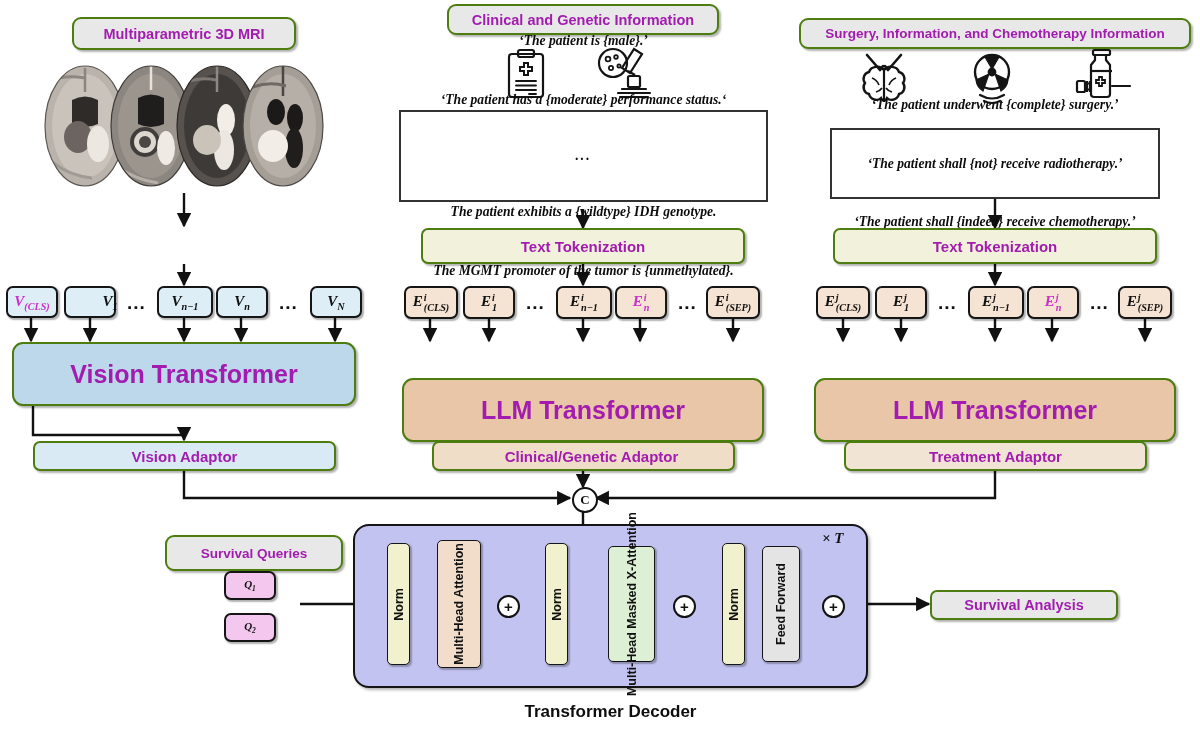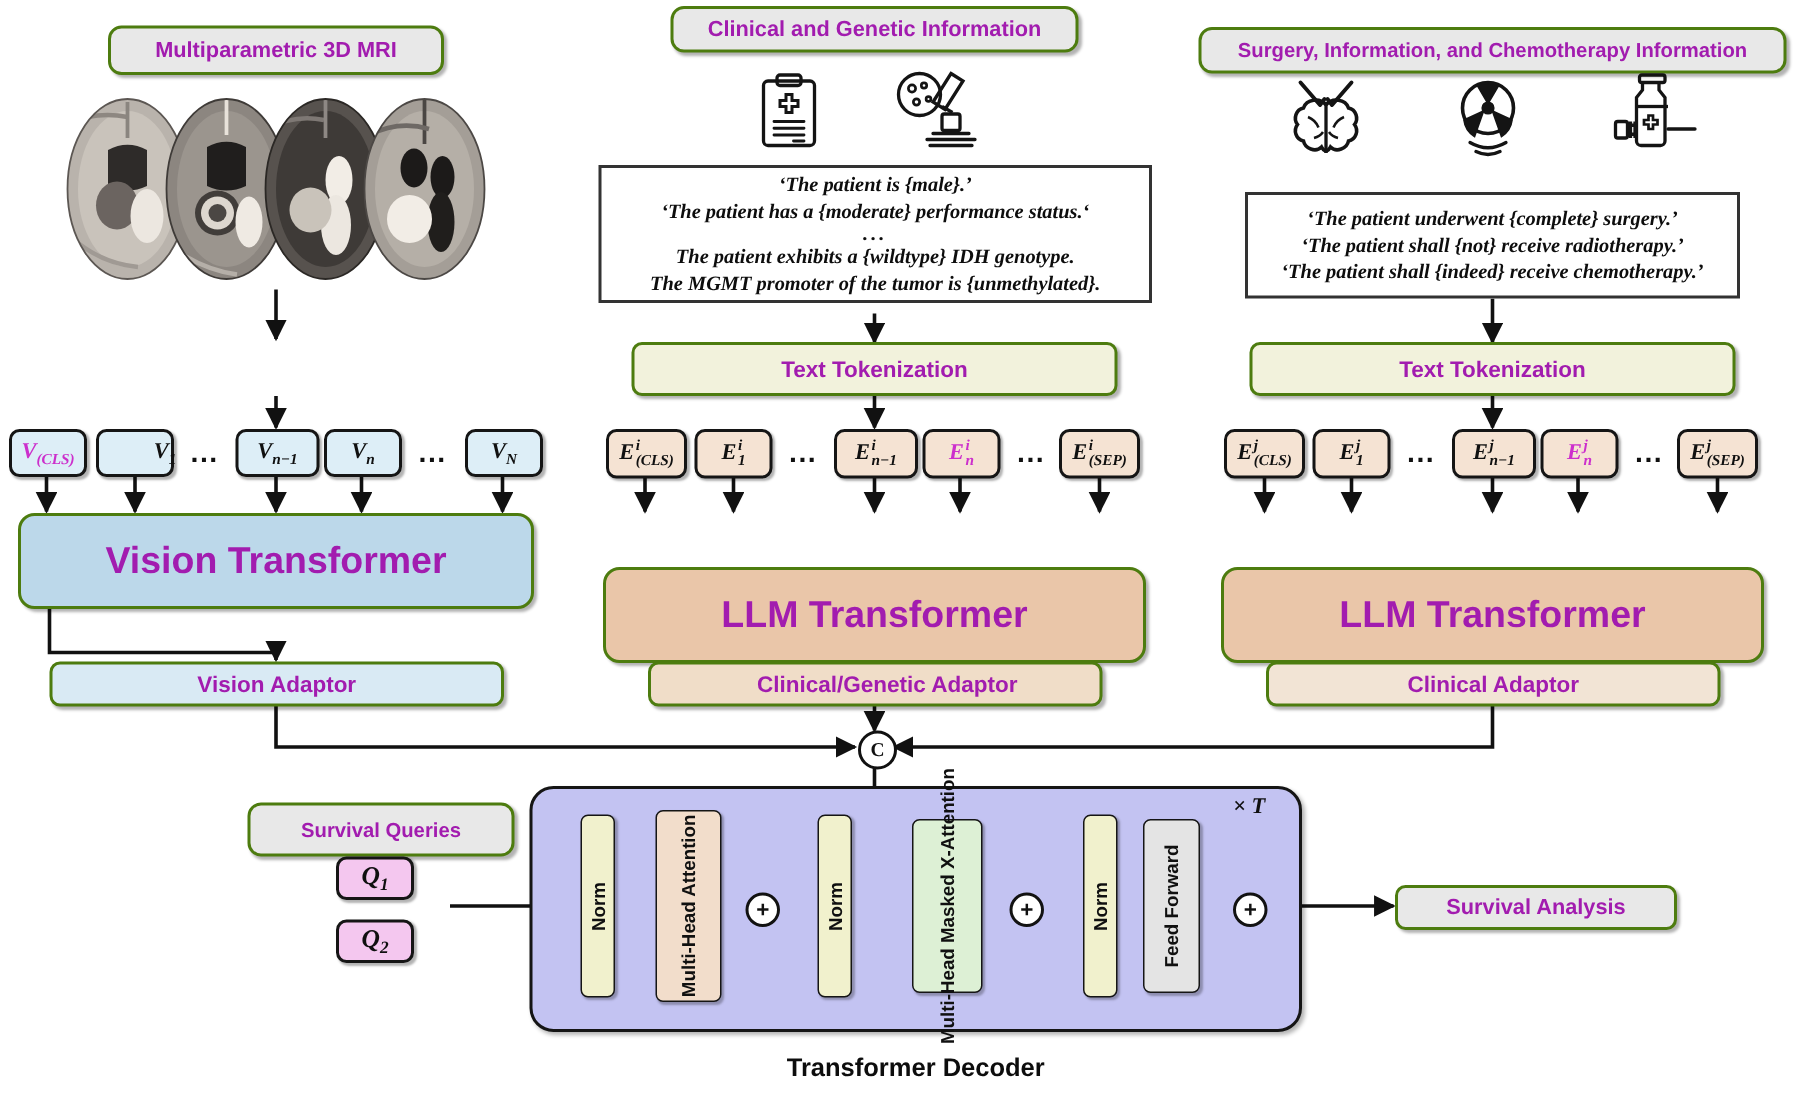--- a/index.html
+++ b/index.html
@@ -22,33 +22,33 @@
   .adpt-t{background:#f2e4d5;}
   .outbox{background:#e8e8e8;font-size:14.5px;border-radius:7px;}
 
   
   .chip{position:absolute;box-sizing:border-box;display:flex;align-items:center;justify-content:center;
         border:2px solid #151515;border-radius:7px;font-family:"Liberation Serif",serif;
         font-style:italic;font-weight:bold;font-size:15px;color:#101010;
         box-shadow:1.5px 1.5px 1.5px rgba(0,0,0,.30);}
   .chip-v{background:#ddeef7;}
   .chip-e{background:#f5e3d3;}
-  .chip-q{background:#f4c7ef;font-size:17px;}
+  .chip-q{background:#f4c7ef;font-size:11px;}
   .hl{color:#cc2fcc;}
   .chip sub,.chip sup{font-size:.68em;font-style:italic;}
   .chip .stack{display:inline-flex;flex-direction:column;line-height:.95;vertical-align:middle;
                font-size:.68em;margin-left:1px;}
 
   .ell{position:absolute;font-size:19px;font-weight:bold;color:#101010;letter-spacing:1px;}
 
   
   .panel{position:absolute;box-sizing:border-box;border:2px solid #333;background:#fff;
          display:flex;flex-direction:column;align-items:center;justify-content:center;
          font-family:"Liberation Serif",serif;font-style:italic;font-weight:bold;
-         font-size:13.6px;color:#0d0d0d;line-height:1.32;padding:18px 7px;}
+         font-size:13.6px;color:#0d0d0d;line-height:1.32;padding:18px 7px;gap:41px;}
   .panel div{white-space:nowrap;}
   .panel .dots{letter-spacing:2px;line-height:.7;padding:1px 0 2px;}
 
   
   .decoder{position:absolute;box-sizing:border-box;background:#c3c3f2;border:2px solid #151515;
            border-radius:16px;box-shadow:2px 2px 3px rgba(0,0,0,.30);}
   .vbox{position:absolute;box-sizing:border-box;border:1.6px solid #151515;border-radius:5px;
         display:flex;align-items:center;justify-content:center;
         box-shadow:1.5px 1.5px 1.5px rgba(0,0,0,.28);}
   .vbox span{writing-mode:vertical-rl;text-orientation:mixed;transform:rotate(180deg);
@@ -419,21 +419,21 @@
   <div class="ell" style="left:1090px;top:292px;">...</div>
   <div class="chip chip-e" style="left:1118px;top:286px;width:54px;height:33px;">
     <span>E<span class="stack">
           <i>j</i>
           <span>(SEP)</span>
         </span></span>
   </div>
 
   <div class="box llm" style="left:814px;top:342px;width:362px;height:64px;">LLM Transformer</div>
 
-  <div class="box proc adpt-t" style="left:844px;top:441px;width:303px;height:30px;">Clinical Adaptor</div>
+  <div class="box proc adpt-t" style="left:844px;top:441px;width:303px;height:30px;">Treatment Adaptor</div>
 
   <div class="cnode" style="left:572px;top:487px;">C</div>
 
   <div class="box hdr" style="left:165px;top:535px;width:178px;height:36px;font-size:13.5px;text-align:center;">Survival Queries</div>
   <div class="chip chip-q" style="left:224px;top:571px;width:52px;height:29px;">
       <span>Q<sub>1</sub></span>
     </div>
   <div class="chip chip-q" style="left:224px;top:613px;width:52px;height:29px;">
       <span>Q<sub>2</sub></span>
     </div>

